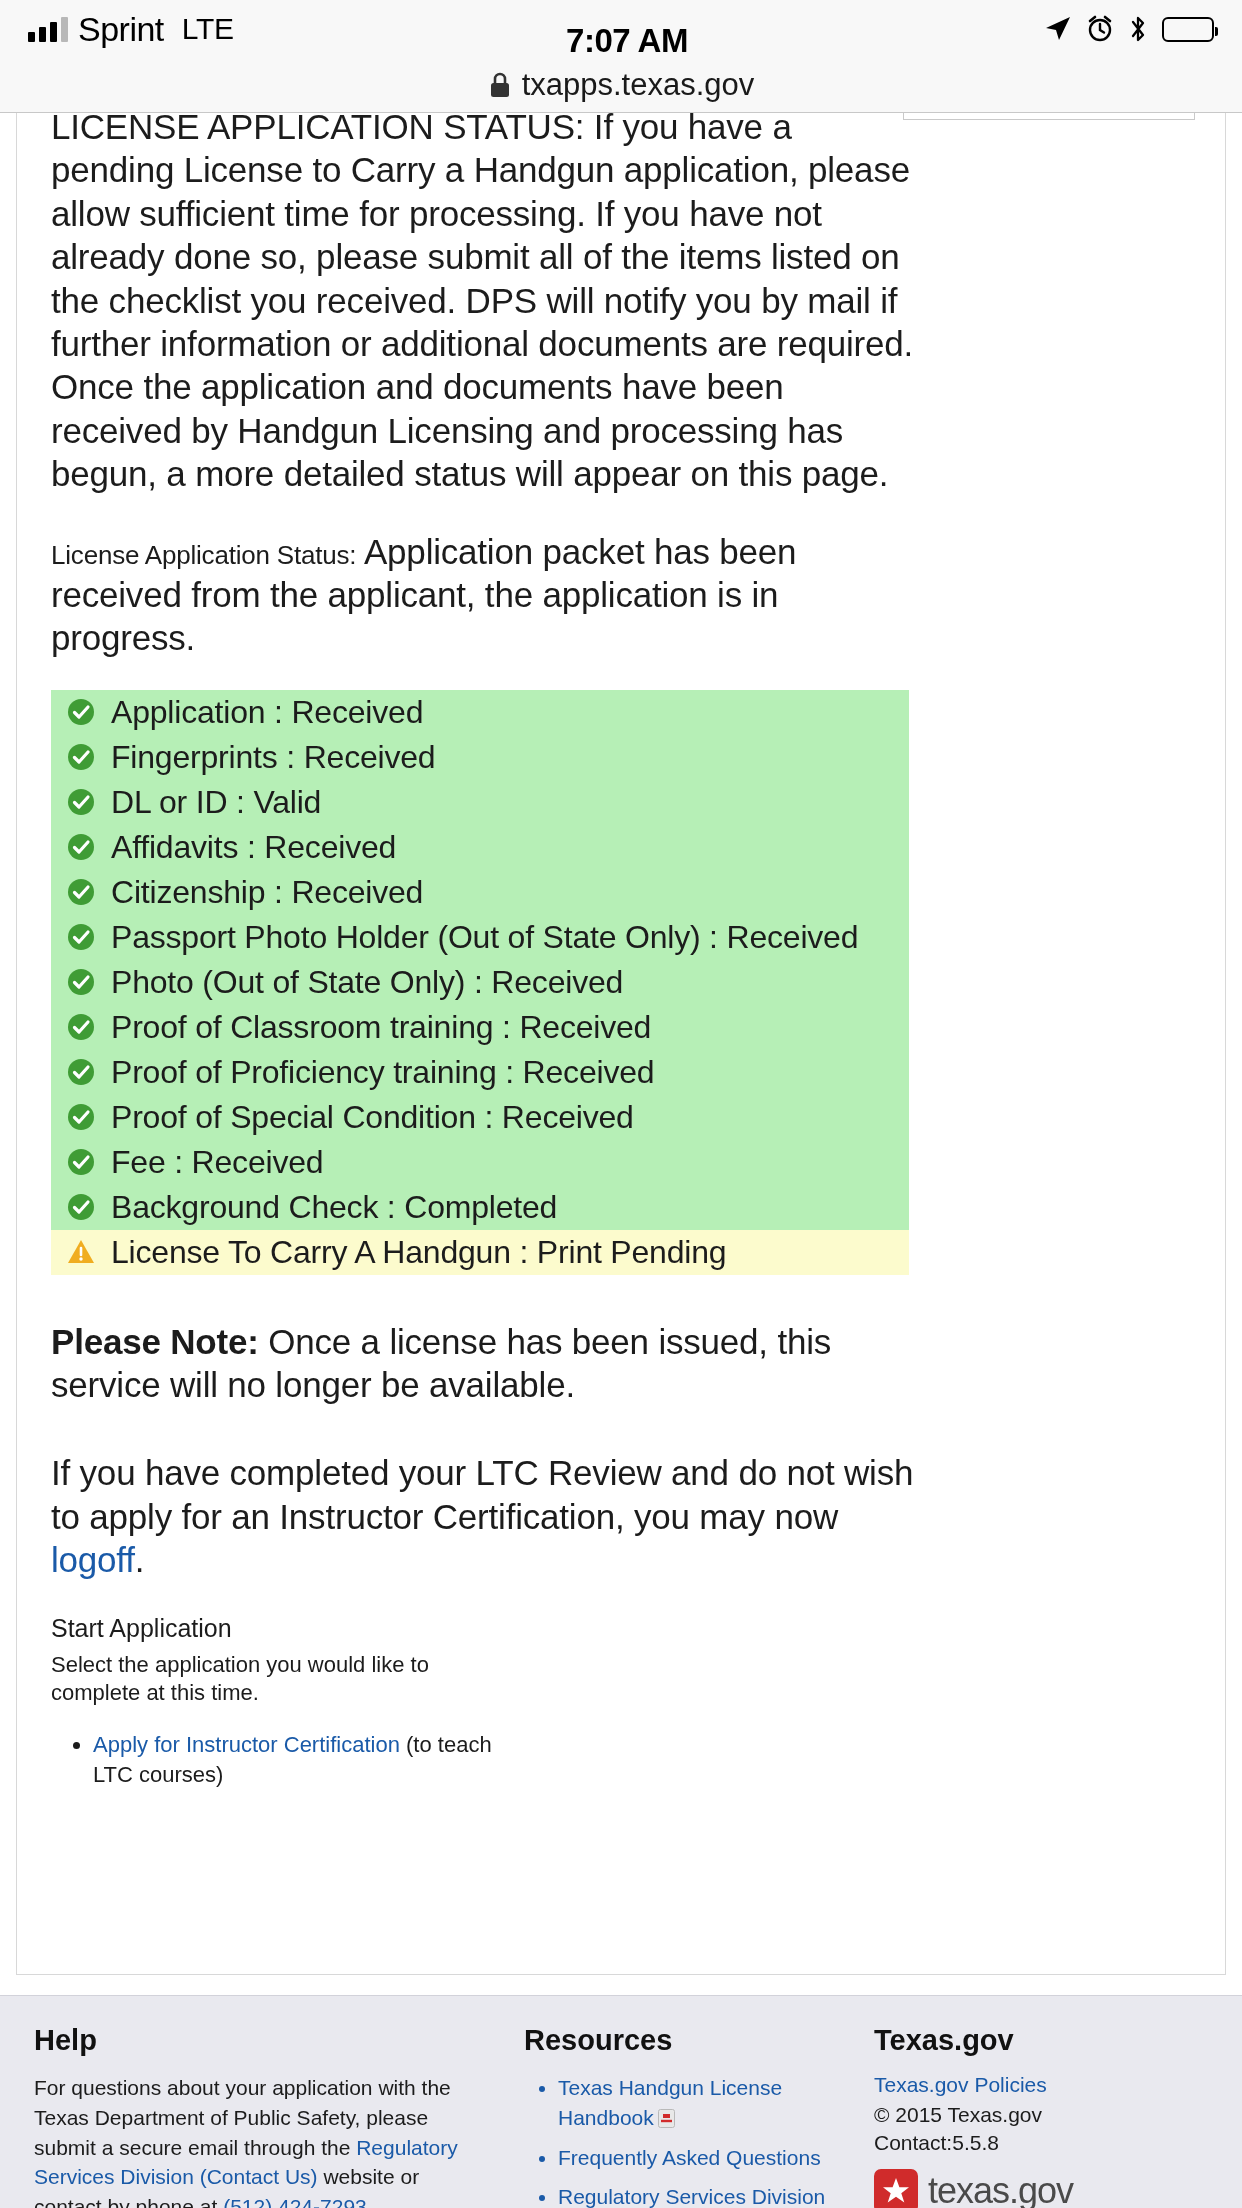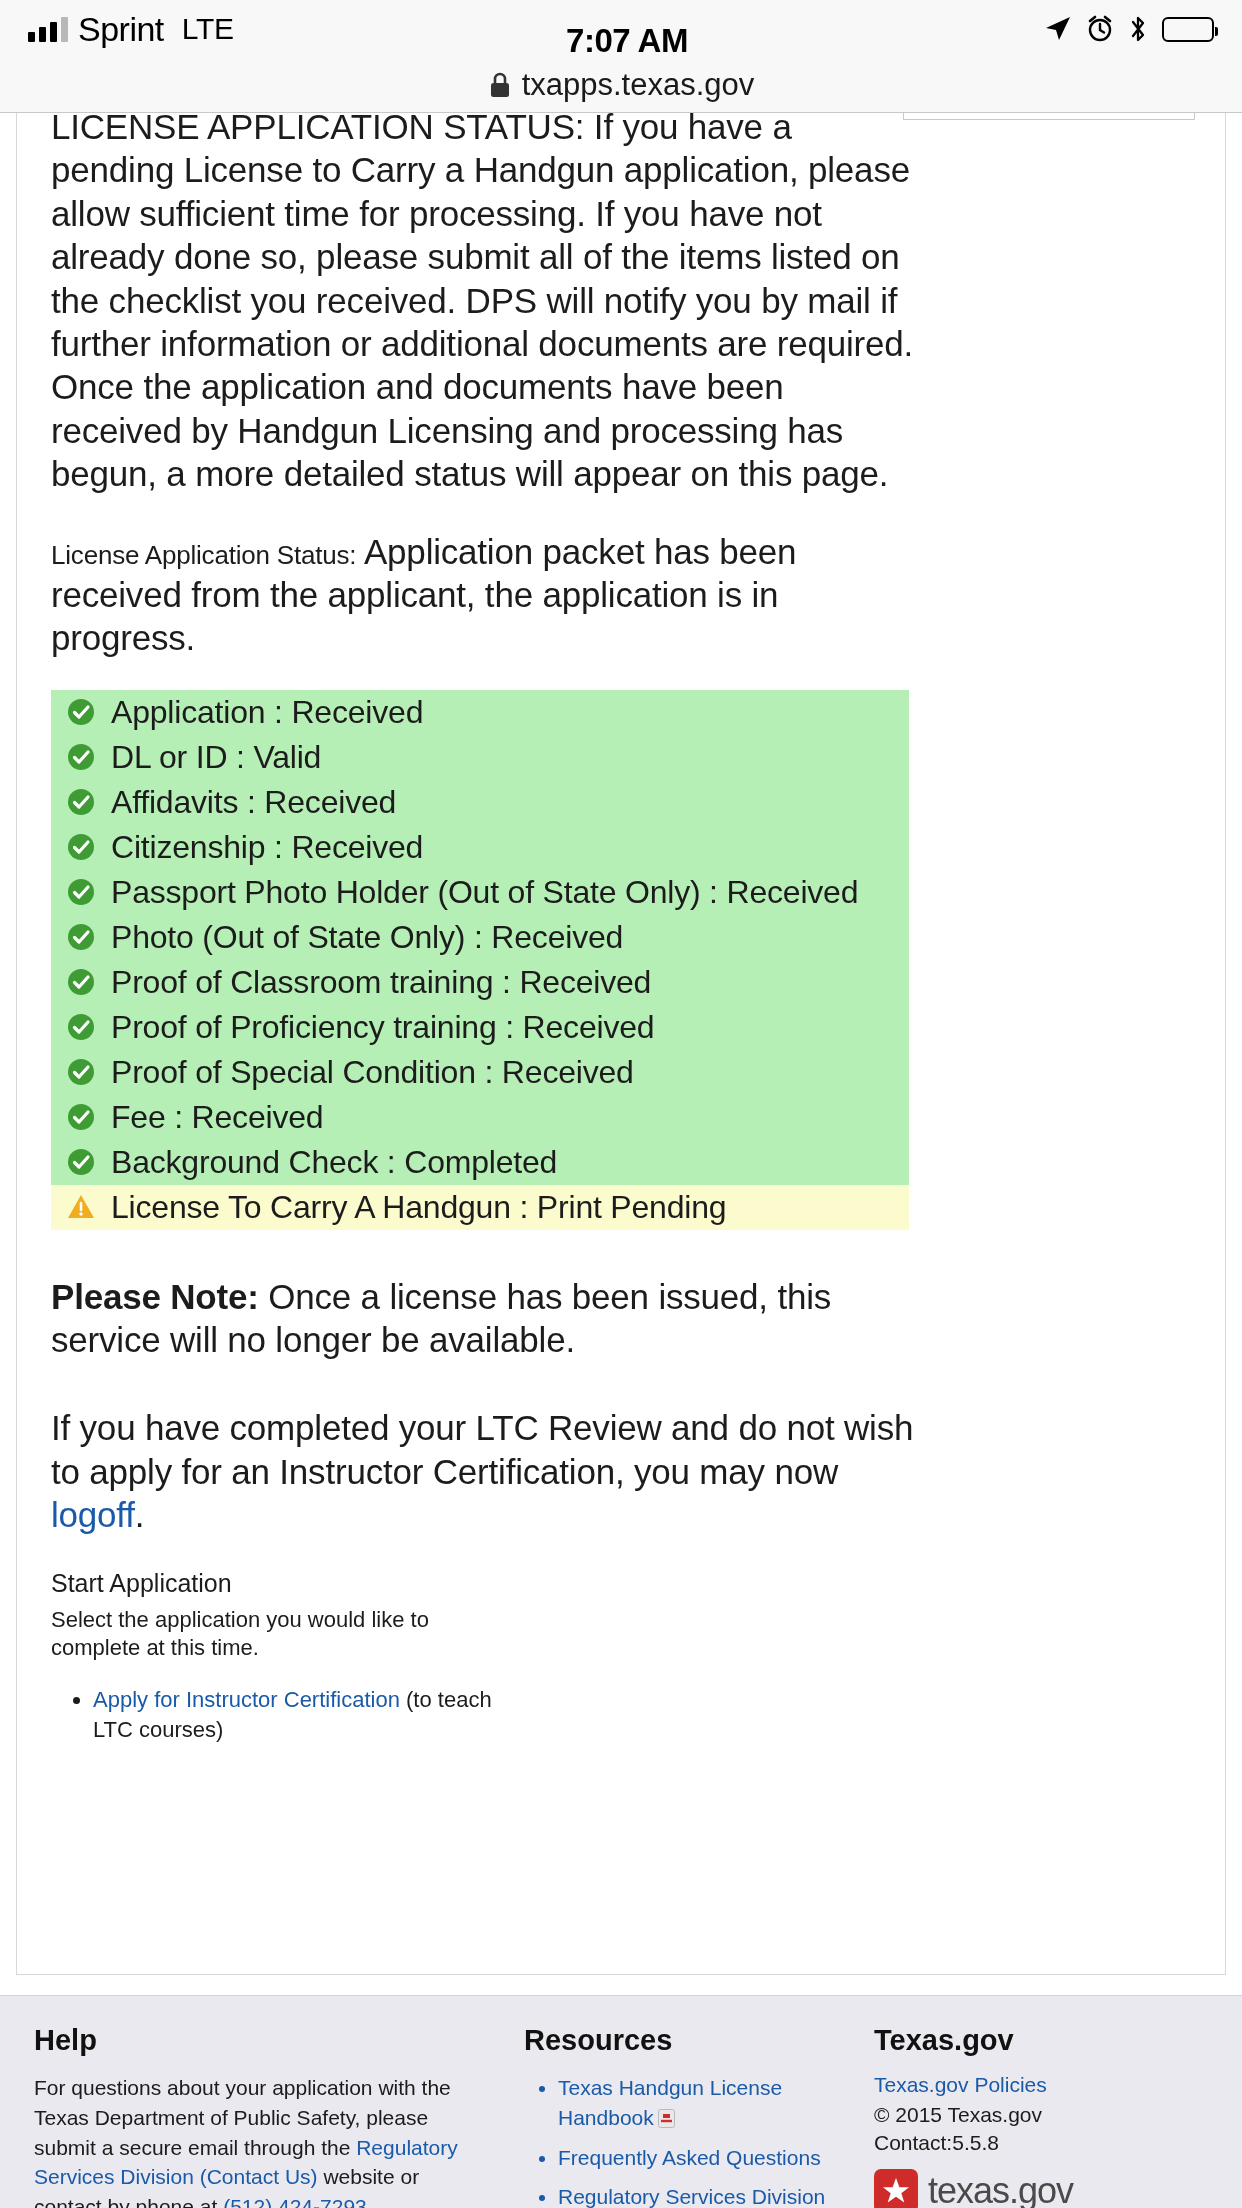--- a/index.html
+++ b/index.html
@@ -381,20 +381,27 @@
       <div class="checklist">
 
         <div class="cl-row ok">
           <svg class="cl-ico" viewBox="0 0 28 28">
               <circle cx="14" cy="14" r="13" fill="#3f9c35"></circle>
               <path d="M7.5 14.5 L12 19 L21 9" fill="none" stroke="#fff" stroke-width="3.2" stroke-linecap="round" stroke-linejoin="round"></path>
             </svg>
           <span>Application : Received</span>
         </div>
 
+        <div class="cl-row ok">
+          <svg class="cl-ico" viewBox="0 0 28 28">
+              <circle cx="14" cy="14" r="13" fill="#3f9c35"></circle>
+              <path d="M7.5 14.5 L12 19 L21 9" fill="none" stroke="#fff" stroke-width="3.2" stroke-linecap="round" stroke-linejoin="round"></path>
+            </svg>
+          <span>Fingerprints : Received</span>
+        </div>
 
         <div class="cl-row ok">
           <svg class="cl-ico" viewBox="0 0 28 28">
               <circle cx="14" cy="14" r="13" fill="#3f9c35"></circle>
               <path d="M7.5 14.5 L12 19 L21 9" fill="none" stroke="#fff" stroke-width="3.2" stroke-linecap="round" stroke-linejoin="round"></path>
             </svg>
           <span>DL or ID : Valid</span>
         </div>
 
         <div class="cl-row ok">

